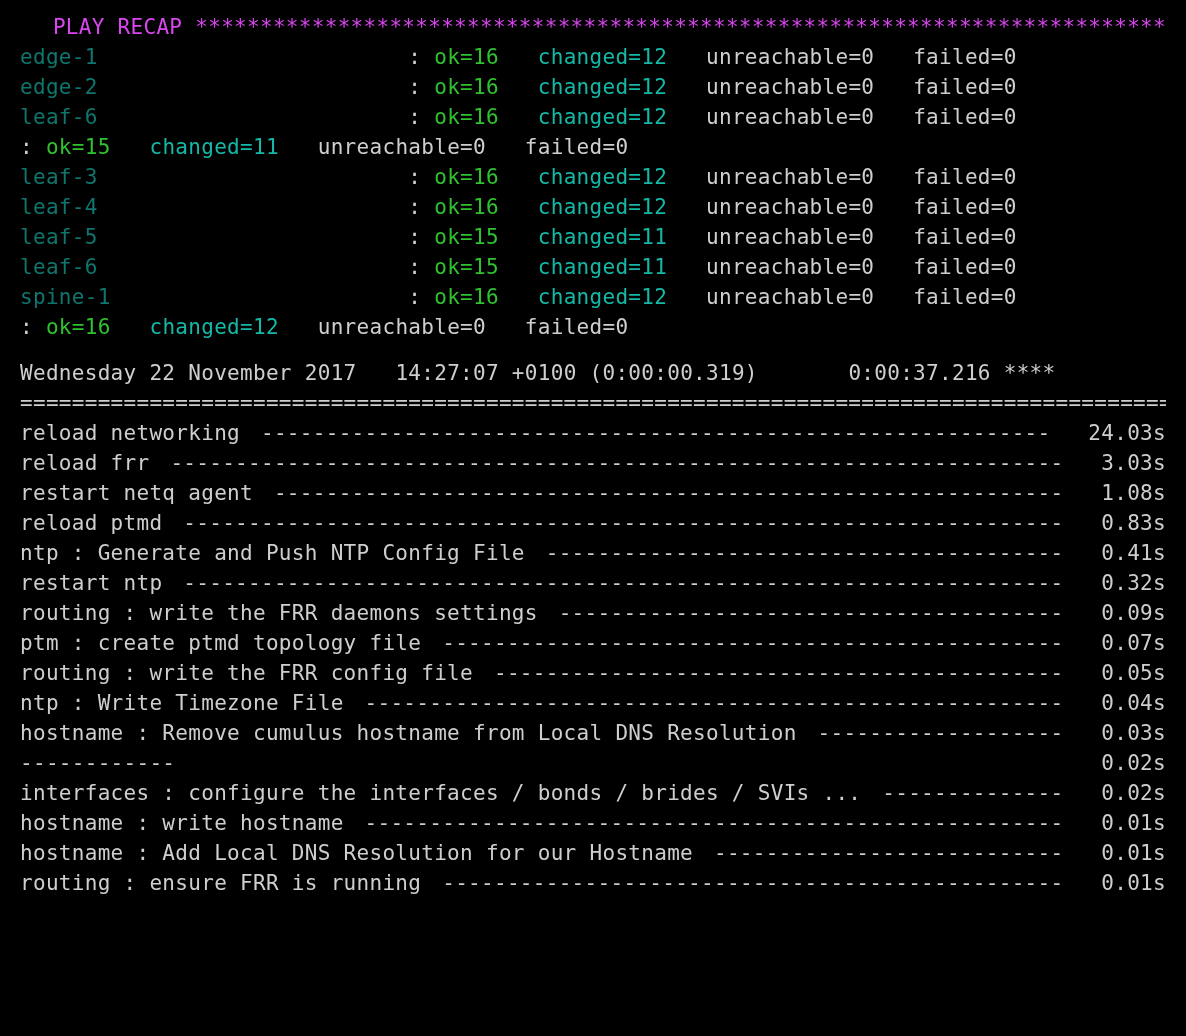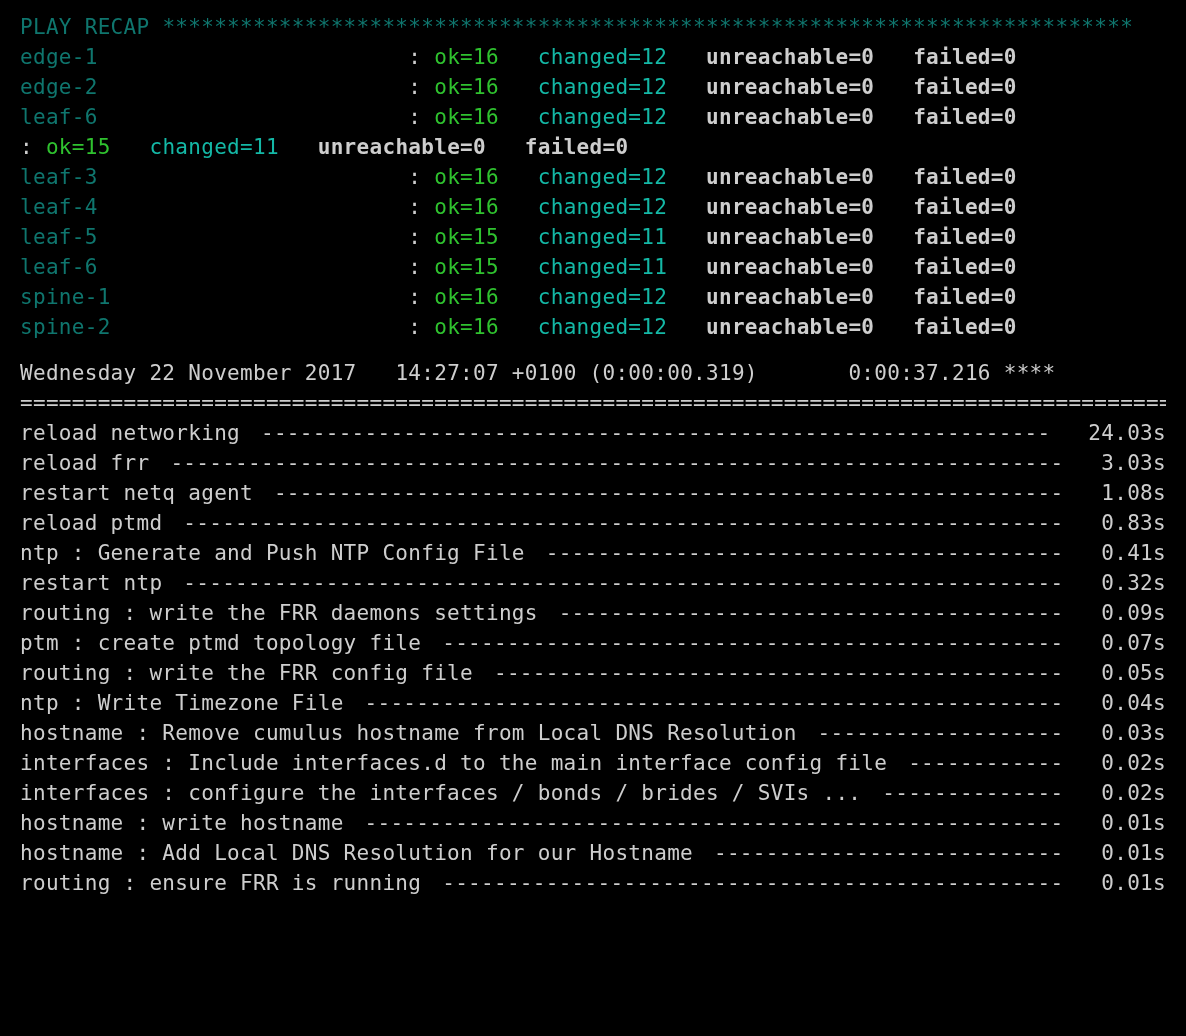--- a/index.html
+++ b/index.html
@@ -12,42 +12,42 @@
       color: #cecece;
       font-family: 'Menlo', 'Monaco', 'Consolas', monospace;
       font-size: 21px;
       line-height: 1.43;
       padding: 12px 20px;
       width: 1186px;
       letter-spacing: 0.3px;
     }
     .recap-header {
       white-space: pre;
-      color: #0f766e;
+      color: #d946ef;
+      text-align: right;
     }
     .recap-row {
       white-space: pre;
       display: flex;
     }
     .host {
       color: #0f766e;
       display: inline-block;
     }
     .colon-ok {
       color: #cecece;
     }
     .ok {
       color: #2fc22f;
     }
     .changed {
       color: #14b8a6;
     }
     .plain {
       color: #cecece;
-      font-weight: bold;
     }
     .timestamp-line {
       white-space: pre;
       margin-top: 16px;
     }
     .divider {
       white-space: pre;
       overflow: hidden;
     }
     .task-row {
@@ -77,39 +77,39 @@
   <div id="recap-rows">
       <div class="recap-row"><span class="host">edge-1                        </span><span class="colon-ok">: </span><span class="ok">ok=16</span><span class="plain">   </span><span class="changed">changed=12</span><span class="plain">   </span><span class="plain">unreachable=0</span><span class="plain">   </span><span class="plain">failed=0</span></div>
       <div class="recap-row"><span class="host">edge-2                        </span><span class="colon-ok">: </span><span class="ok">ok=16</span><span class="plain">   </span><span class="changed">changed=12</span><span class="plain">   </span><span class="plain">unreachable=0</span><span class="plain">   </span><span class="plain">failed=0</span></div>
       <div class="recap-row"><span class="host">leaf-6                        </span><span class="colon-ok">: </span><span class="ok">ok=16</span><span class="plain">   </span><span class="changed">changed=12</span><span class="plain">   </span><span class="plain">unreachable=0</span><span class="plain">   </span><span class="plain">failed=0</span></div>
       <div class="recap-row"><span class="colon-ok">: </span><span class="ok">ok=15</span><span class="plain">   </span><span class="changed">changed=11</span><span class="plain">   </span><span class="plain">unreachable=0</span><span class="plain">   </span><span class="plain">failed=0</span></div>
       <div class="recap-row"><span class="host">leaf-3                        </span><span class="colon-ok">: </span><span class="ok">ok=16</span><span class="plain">   </span><span class="changed">changed=12</span><span class="plain">   </span><span class="plain">unreachable=0</span><span class="plain">   </span><span class="plain">failed=0</span></div>
       <div class="recap-row"><span class="host">leaf-4                        </span><span class="colon-ok">: </span><span class="ok">ok=16</span><span class="plain">   </span><span class="changed">changed=12</span><span class="plain">   </span><span class="plain">unreachable=0</span><span class="plain">   </span><span class="plain">failed=0</span></div>
       <div class="recap-row"><span class="host">leaf-5                        </span><span class="colon-ok">: </span><span class="ok">ok=15</span><span class="plain">   </span><span class="changed">changed=11</span><span class="plain">   </span><span class="plain">unreachable=0</span><span class="plain">   </span><span class="plain">failed=0</span></div>
       <div class="recap-row"><span class="host">leaf-6                        </span><span class="colon-ok">: </span><span class="ok">ok=15</span><span class="plain">   </span><span class="changed">changed=11</span><span class="plain">   </span><span class="plain">unreachable=0</span><span class="plain">   </span><span class="plain">failed=0</span></div>
       <div class="recap-row"><span class="host">spine-1                       </span><span class="colon-ok">: </span><span class="ok">ok=16</span><span class="plain">   </span><span class="changed">changed=12</span><span class="plain">   </span><span class="plain">unreachable=0</span><span class="plain">   </span><span class="plain">failed=0</span></div>
-      <div class="recap-row"><span class="host">spine-2                       </span><span class="colon-ok">: </span><span class="ok">ok=16</span><span class="plain">   </span><span class="changed">changed=12</span><span class="plain">   </span><span class="plain">unreachable=0</span><span class="plain">   </span><span class="plain">failed=0</span></div>
+      <div class="recap-row"><span class="colon-ok">: </span><span class="ok">ok=16</span><span class="plain">   </span><span class="changed">changed=12</span><span class="plain">   </span><span class="plain">unreachable=0</span><span class="plain">   </span><span class="plain">failed=0</span></div>
     </div>
 
   <div class="timestamp-line"><span>Wednesday 22 November 2017</span>   <span>14:27:07 +0100</span> <span>(0:00:00.319)</span>       <span>0:00:37.216</span> <span>****</span></div>
 
   <div class="divider">===============================================================================================</div>
 
   <div id="task-rows">
       <div class="task-row"><span class="task-name">reload networking </span><span class="task-dash">-------------------------------------------------------------</span><span class="task-time"> 24.03s</span></div>
       <div class="task-row"><span class="task-name">reload frr </span><span class="task-dash">---------------------------------------------------------------------</span><span class="task-time"> 3.03s</span></div>
       <div class="task-row"><span class="task-name">restart netq agent </span><span class="task-dash">-------------------------------------------------------------</span><span class="task-time"> 1.08s</span></div>
       <div class="task-row"><span class="task-name">reload ptmd </span><span class="task-dash">--------------------------------------------------------------------</span><span class="task-time"> 0.83s</span></div>
       <div class="task-row"><span class="task-name">ntp : Generate and Push NTP Config File </span><span class="task-dash">----------------------------------------</span><span class="task-time"> 0.41s</span></div>
       <div class="task-row"><span class="task-name">restart ntp </span><span class="task-dash">--------------------------------------------------------------------</span><span class="task-time"> 0.32s</span></div>
       <div class="task-row"><span class="task-name">routing : write the FRR daemons settings </span><span class="task-dash">---------------------------------------</span><span class="task-time"> 0.09s</span></div>
       <div class="task-row"><span class="task-name">ptm : create ptmd topology file </span><span class="task-dash">------------------------------------------------</span><span class="task-time"> 0.07s</span></div>
       <div class="task-row"><span class="task-name">routing : write the FRR config file </span><span class="task-dash">--------------------------------------------</span><span class="task-time"> 0.05s</span></div>
       <div class="task-row"><span class="task-name">ntp : Write Timezone File </span><span class="task-dash">------------------------------------------------------</span><span class="task-time"> 0.04s</span></div>
       <div class="task-row"><span class="task-name">hostname : Remove cumulus hostname from Local DNS Resolution </span><span class="task-dash">-------------------</span><span class="task-time"> 0.03s</span></div>
-      <div class="task-row"><span class="task-name">interfaces : Include interfaces.d to the main interface config file </span><span class="task-dash">------------</span><span class="task-time"> 0.02s</span></div>
+      <div class="task-row"><span class="task-dash">------------</span><span class="task-time"> 0.02s</span></div>
       <div class="task-row"><span class="task-name">interfaces : configure the interfaces / bonds / brides / SVIs ... </span><span class="task-dash">--------------</span><span class="task-time"> 0.02s</span></div>
       <div class="task-row"><span class="task-name">hostname : write hostname </span><span class="task-dash">------------------------------------------------------</span><span class="task-time"> 0.01s</span></div>
       <div class="task-row"><span class="task-name">hostname : Add Local DNS Resolution for our Hostname </span><span class="task-dash">---------------------------</span><span class="task-time"> 0.01s</span></div>
       <div class="task-row"><span class="task-name">routing : ensure FRR is running </span><span class="task-dash">------------------------------------------------</span><span class="task-time"> 0.01s</span></div>
     </div>
 
 </div>
 
 </body></html>

